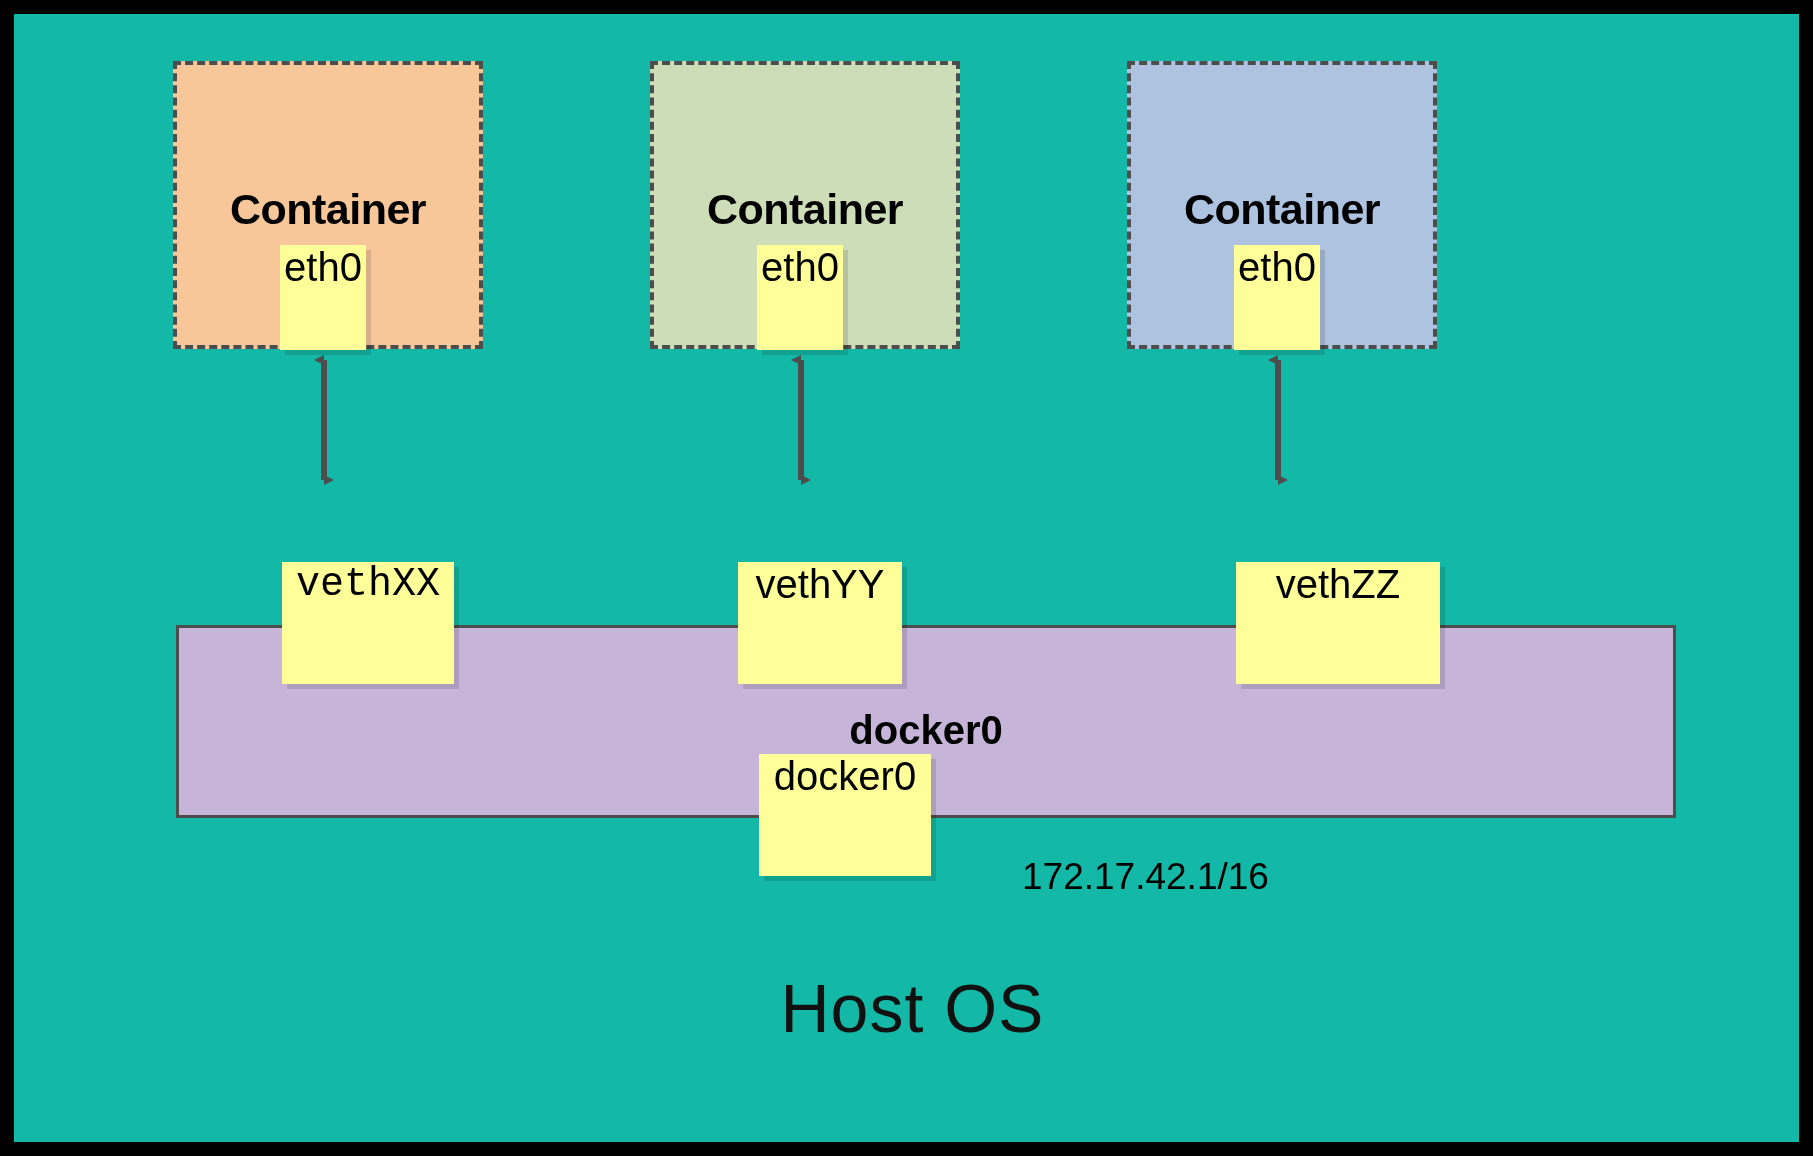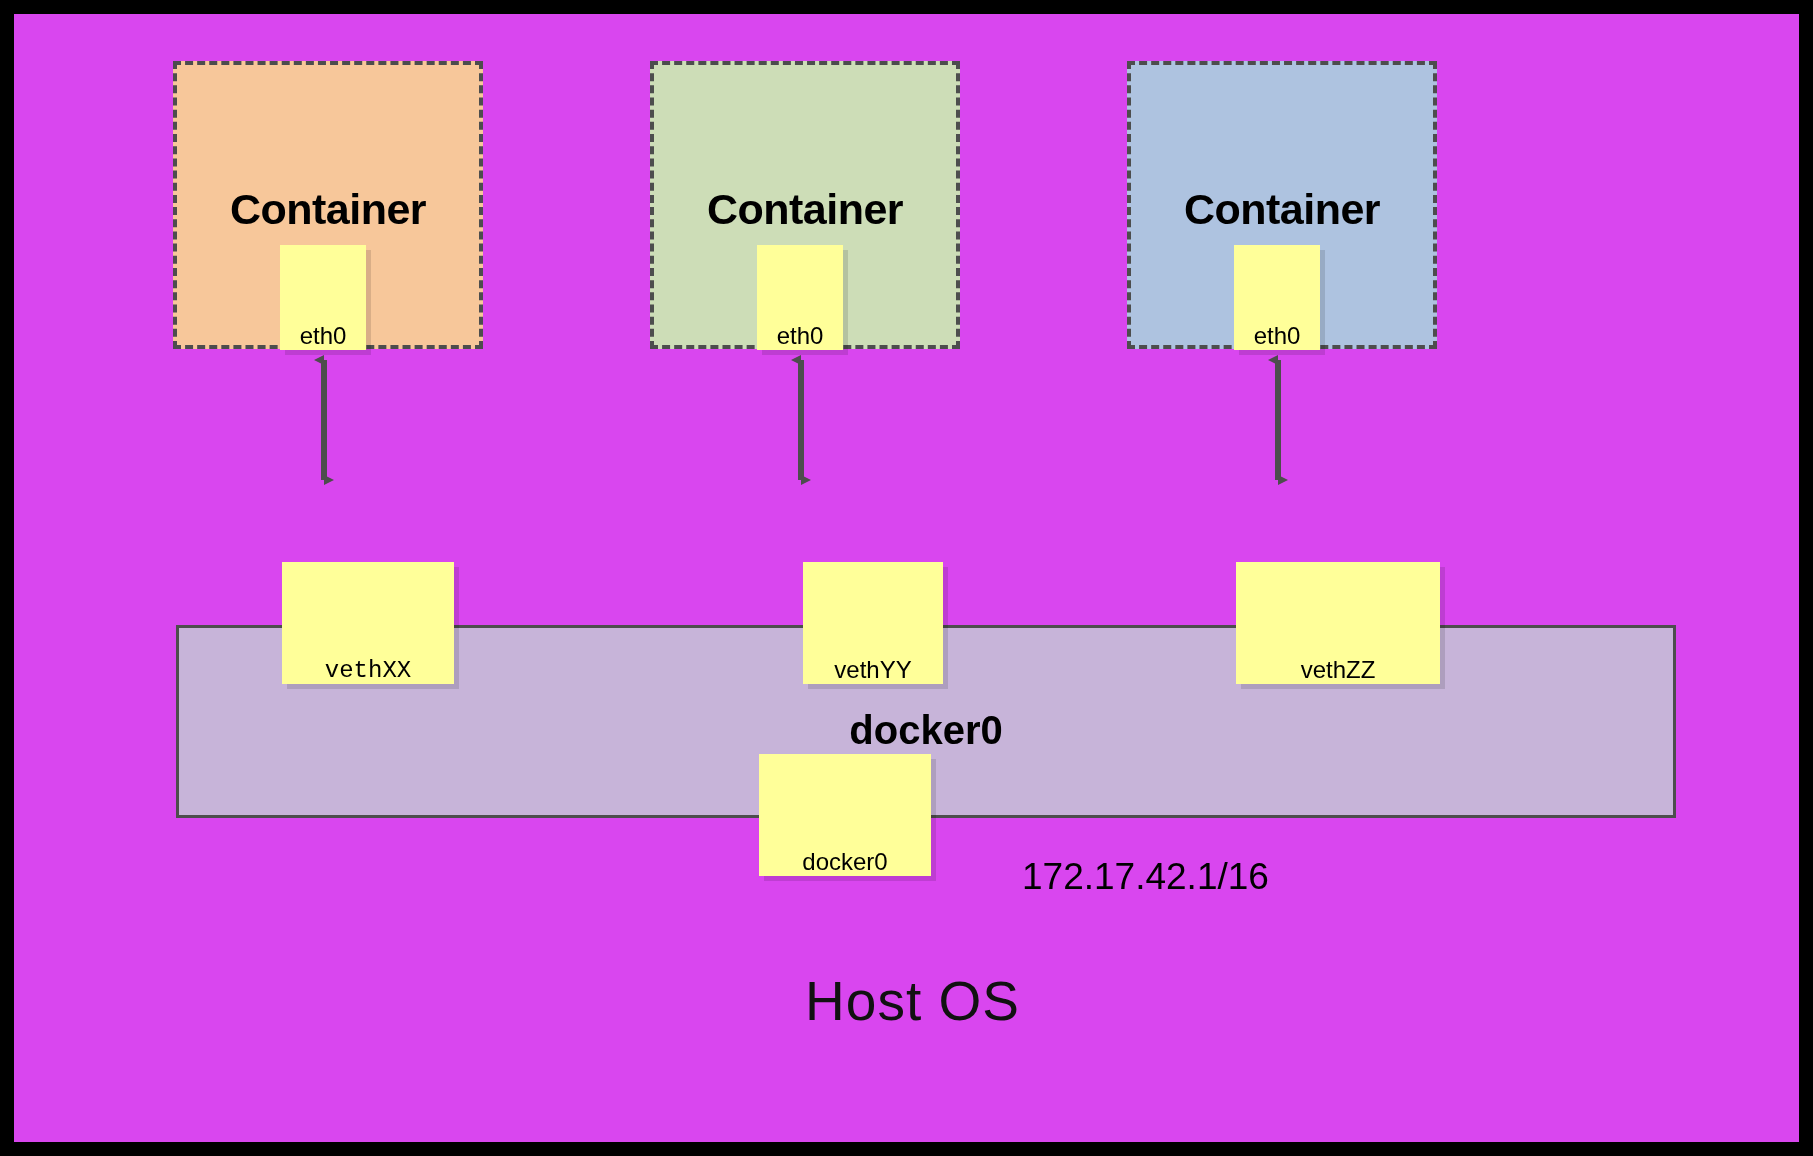--- a/index.html
+++ b/index.html
@@ -9,21 +9,21 @@
     background: #ffffff;
   }
   body {
     font-family: "Liberation Sans", sans-serif;
   }
 
   #canvas {
     position: relative;
     width: 1813px;
     height: 1156px;
-    background: #d946ef;
+    background: #14b8a6;
     border: 14px solid #000000;
     box-sizing: border-box;
     overflow: hidden;
   }
 
   
   .container-box {
     position: absolute;
     border: 4px dashed #4d4d4d;
     box-sizing: border-box;
@@ -40,23 +40,23 @@
     font-family: "Liberation Sans", sans-serif;
     letter-spacing: -0.5px;
   }
 
   
   .iface {
     position: absolute;
     background: #ffff99;
     box-shadow: 5px 5px 0 0 rgba(0,0,0,0.12);
     display: flex;
-    align-items: flex-end;
+    align-items: flex-start;
     justify-content: center;
-    font-size: 24px;
+    font-size: 40px;
     color: #000000;
     box-sizing: border-box;
     font-family: "Liberation Sans", sans-serif;
   }
 
   
   #bridge {
     position: absolute;
     background: #c7b4d9;
     border: 3px solid #4d4d4d;
@@ -86,21 +86,21 @@
     color: #000000;
     white-space: nowrap;
     font-family: "Liberation Sans", sans-serif;
     text-align: right;
   }
   #host-os {
     position: absolute;
     left: 0;
     right: 0;
     text-align: center;
-    font-size: 55px;
+    font-size: 68px;
     color: #111111;
     font-family: "Liberation Sans", sans-serif;
     font-weight: normal;
     letter-spacing: 1px;
     padding-left: 12px;
   }
 </style>
 </head>
 <body>
 
@@ -150,21 +150,21 @@
     <line x1="20" y1="10" x2="20" y2="130" stroke="#4d4d4d" stroke-width="6" marker-end="url(#ahDown)"></line>
   </svg>
 
   <div id="bridge" style="left:162px; top:611px; width:1500px; height:193px;">
     <div id="bridge-label" style="top:80px;">docker0</div>
   </div>
 
   <div class="iface" style="left:268px; top:548px; width:172px; height:122px;font-family:Liberation Mono, monospace;">
     <span>vethXX</span>
   </div>
-  <div class="iface" style="left:789px; top:548px; width:140px; height:122px;">
+  <div class="iface" style="left:724px; top:548px; width:164px; height:122px;">
     <span>vethYY</span>
   </div>
   <div class="iface" style="left:1222px; top:548px; width:204px; height:122px;">
     <span>vethZZ</span>
   </div>
 
   <div class="iface" style="left:745px; top:740px; width:172px; height:122px;">
     <span>docker0</span>
   </div>
 

